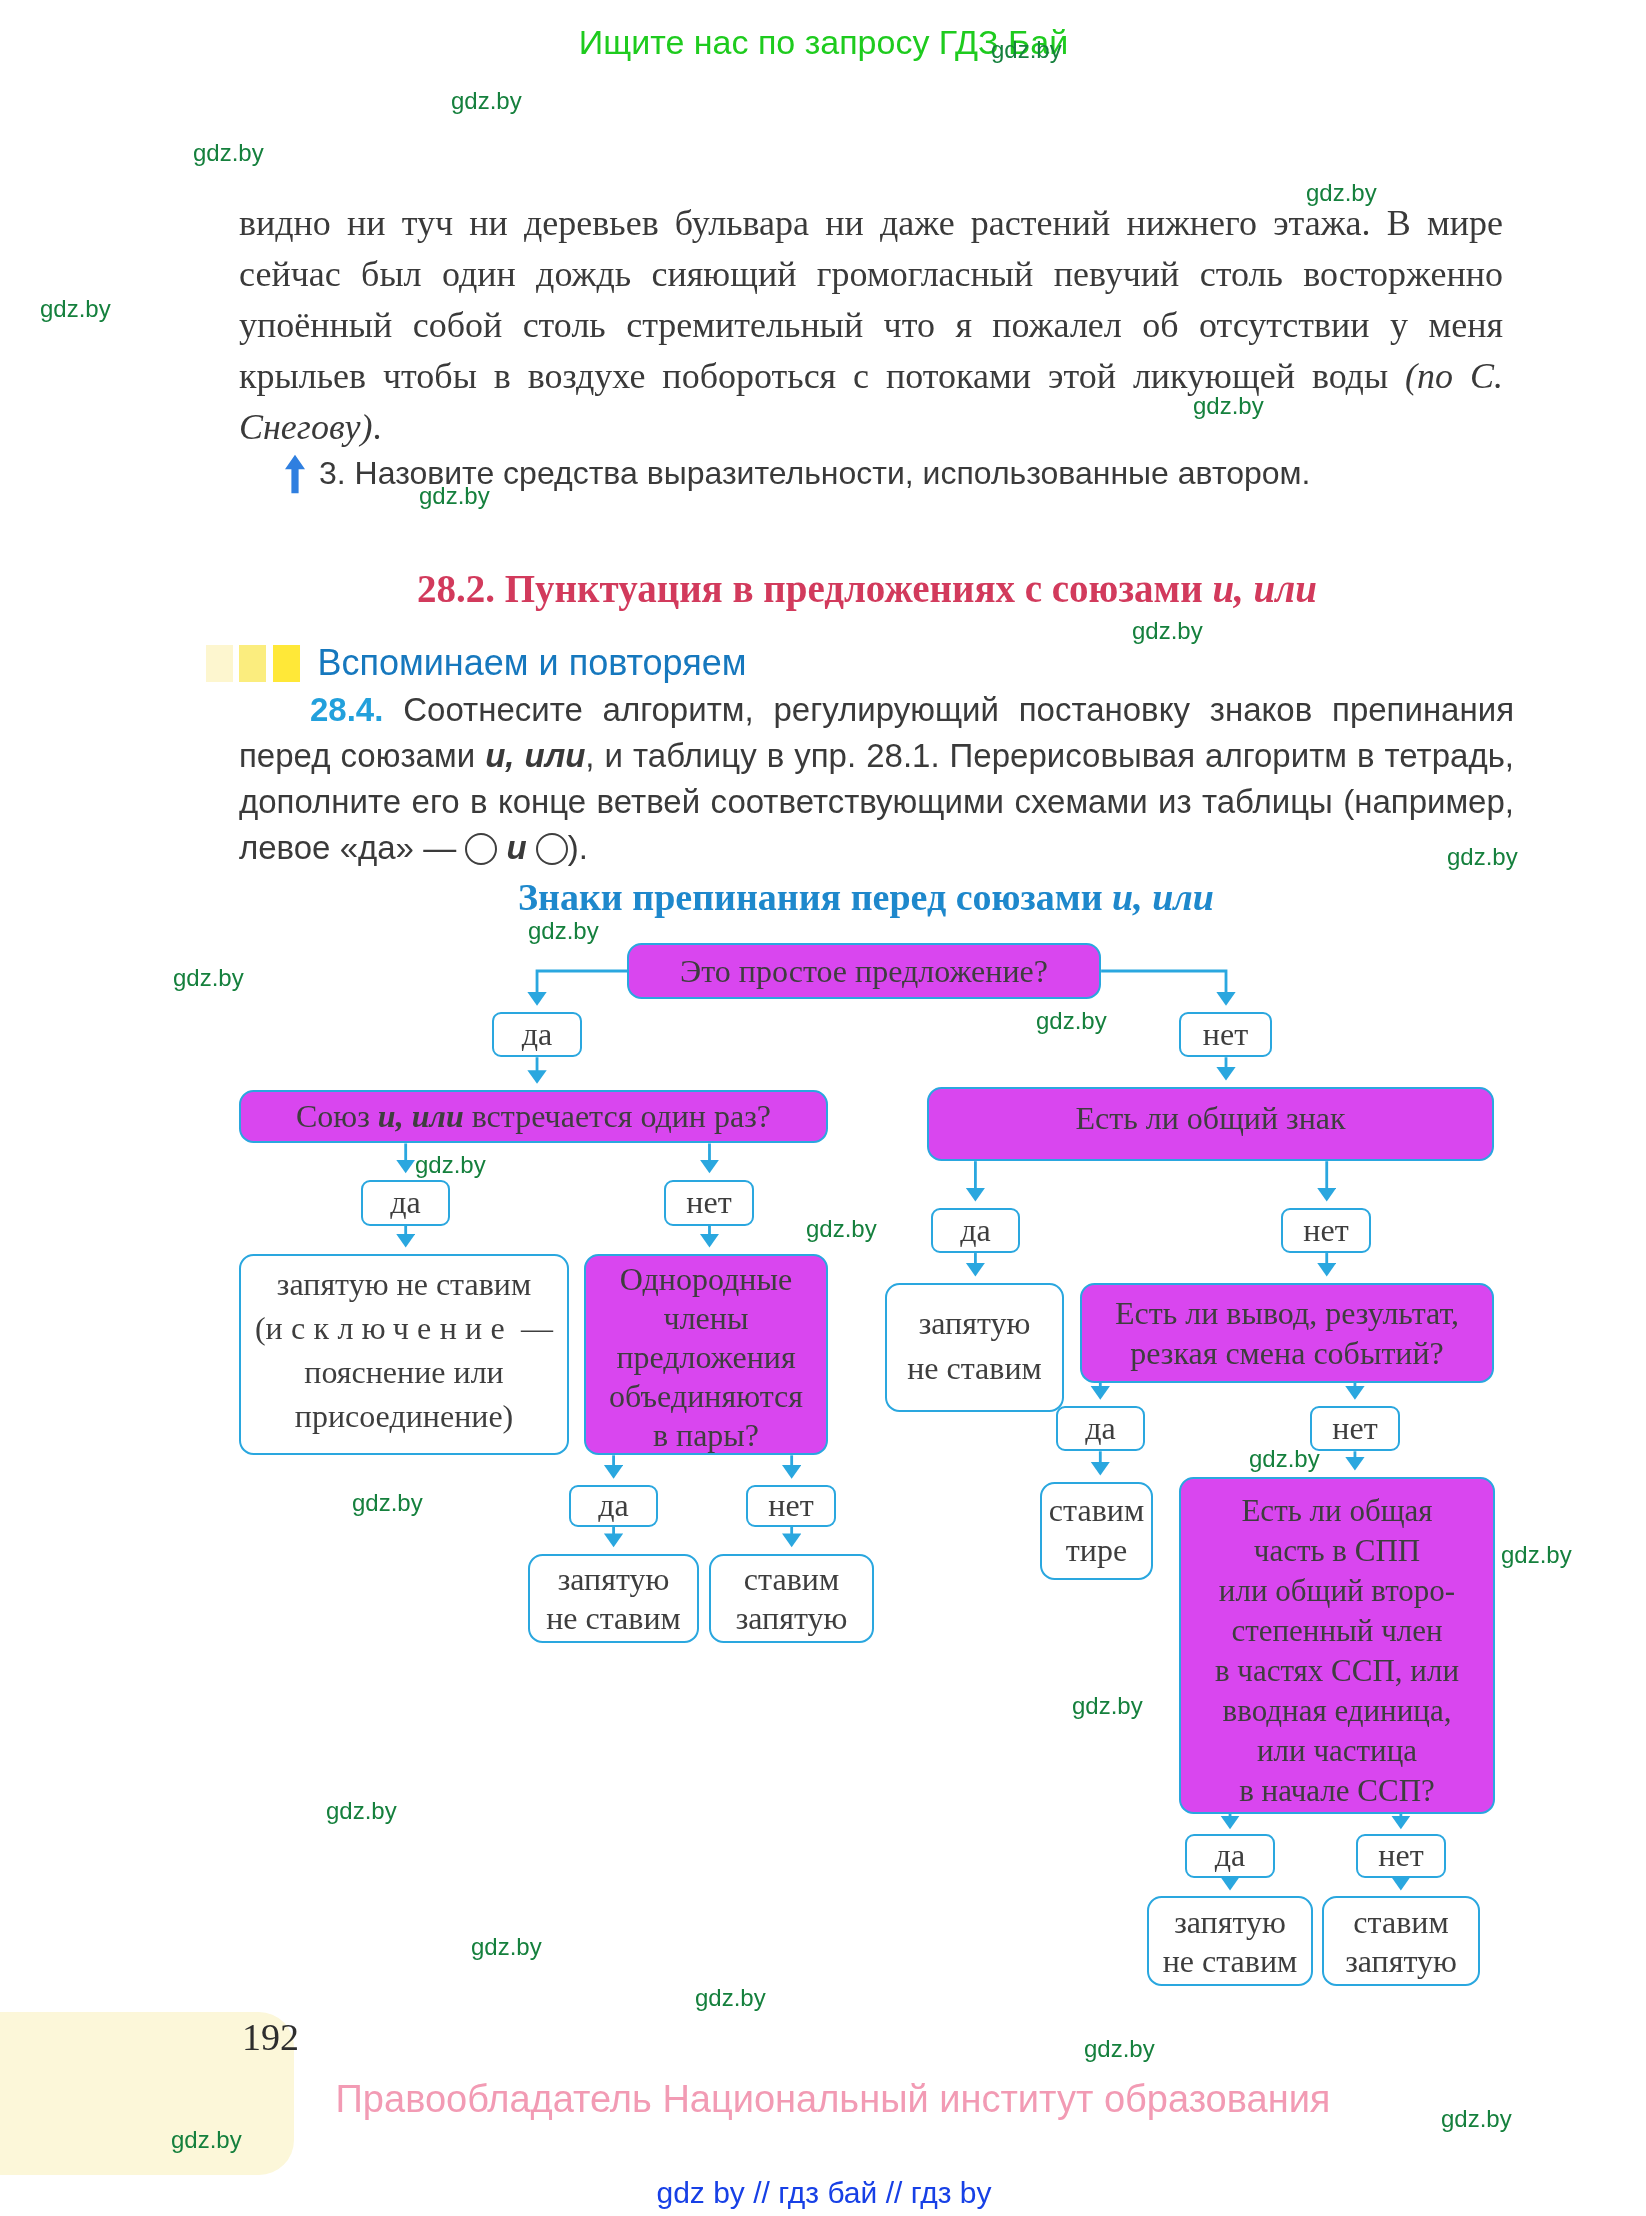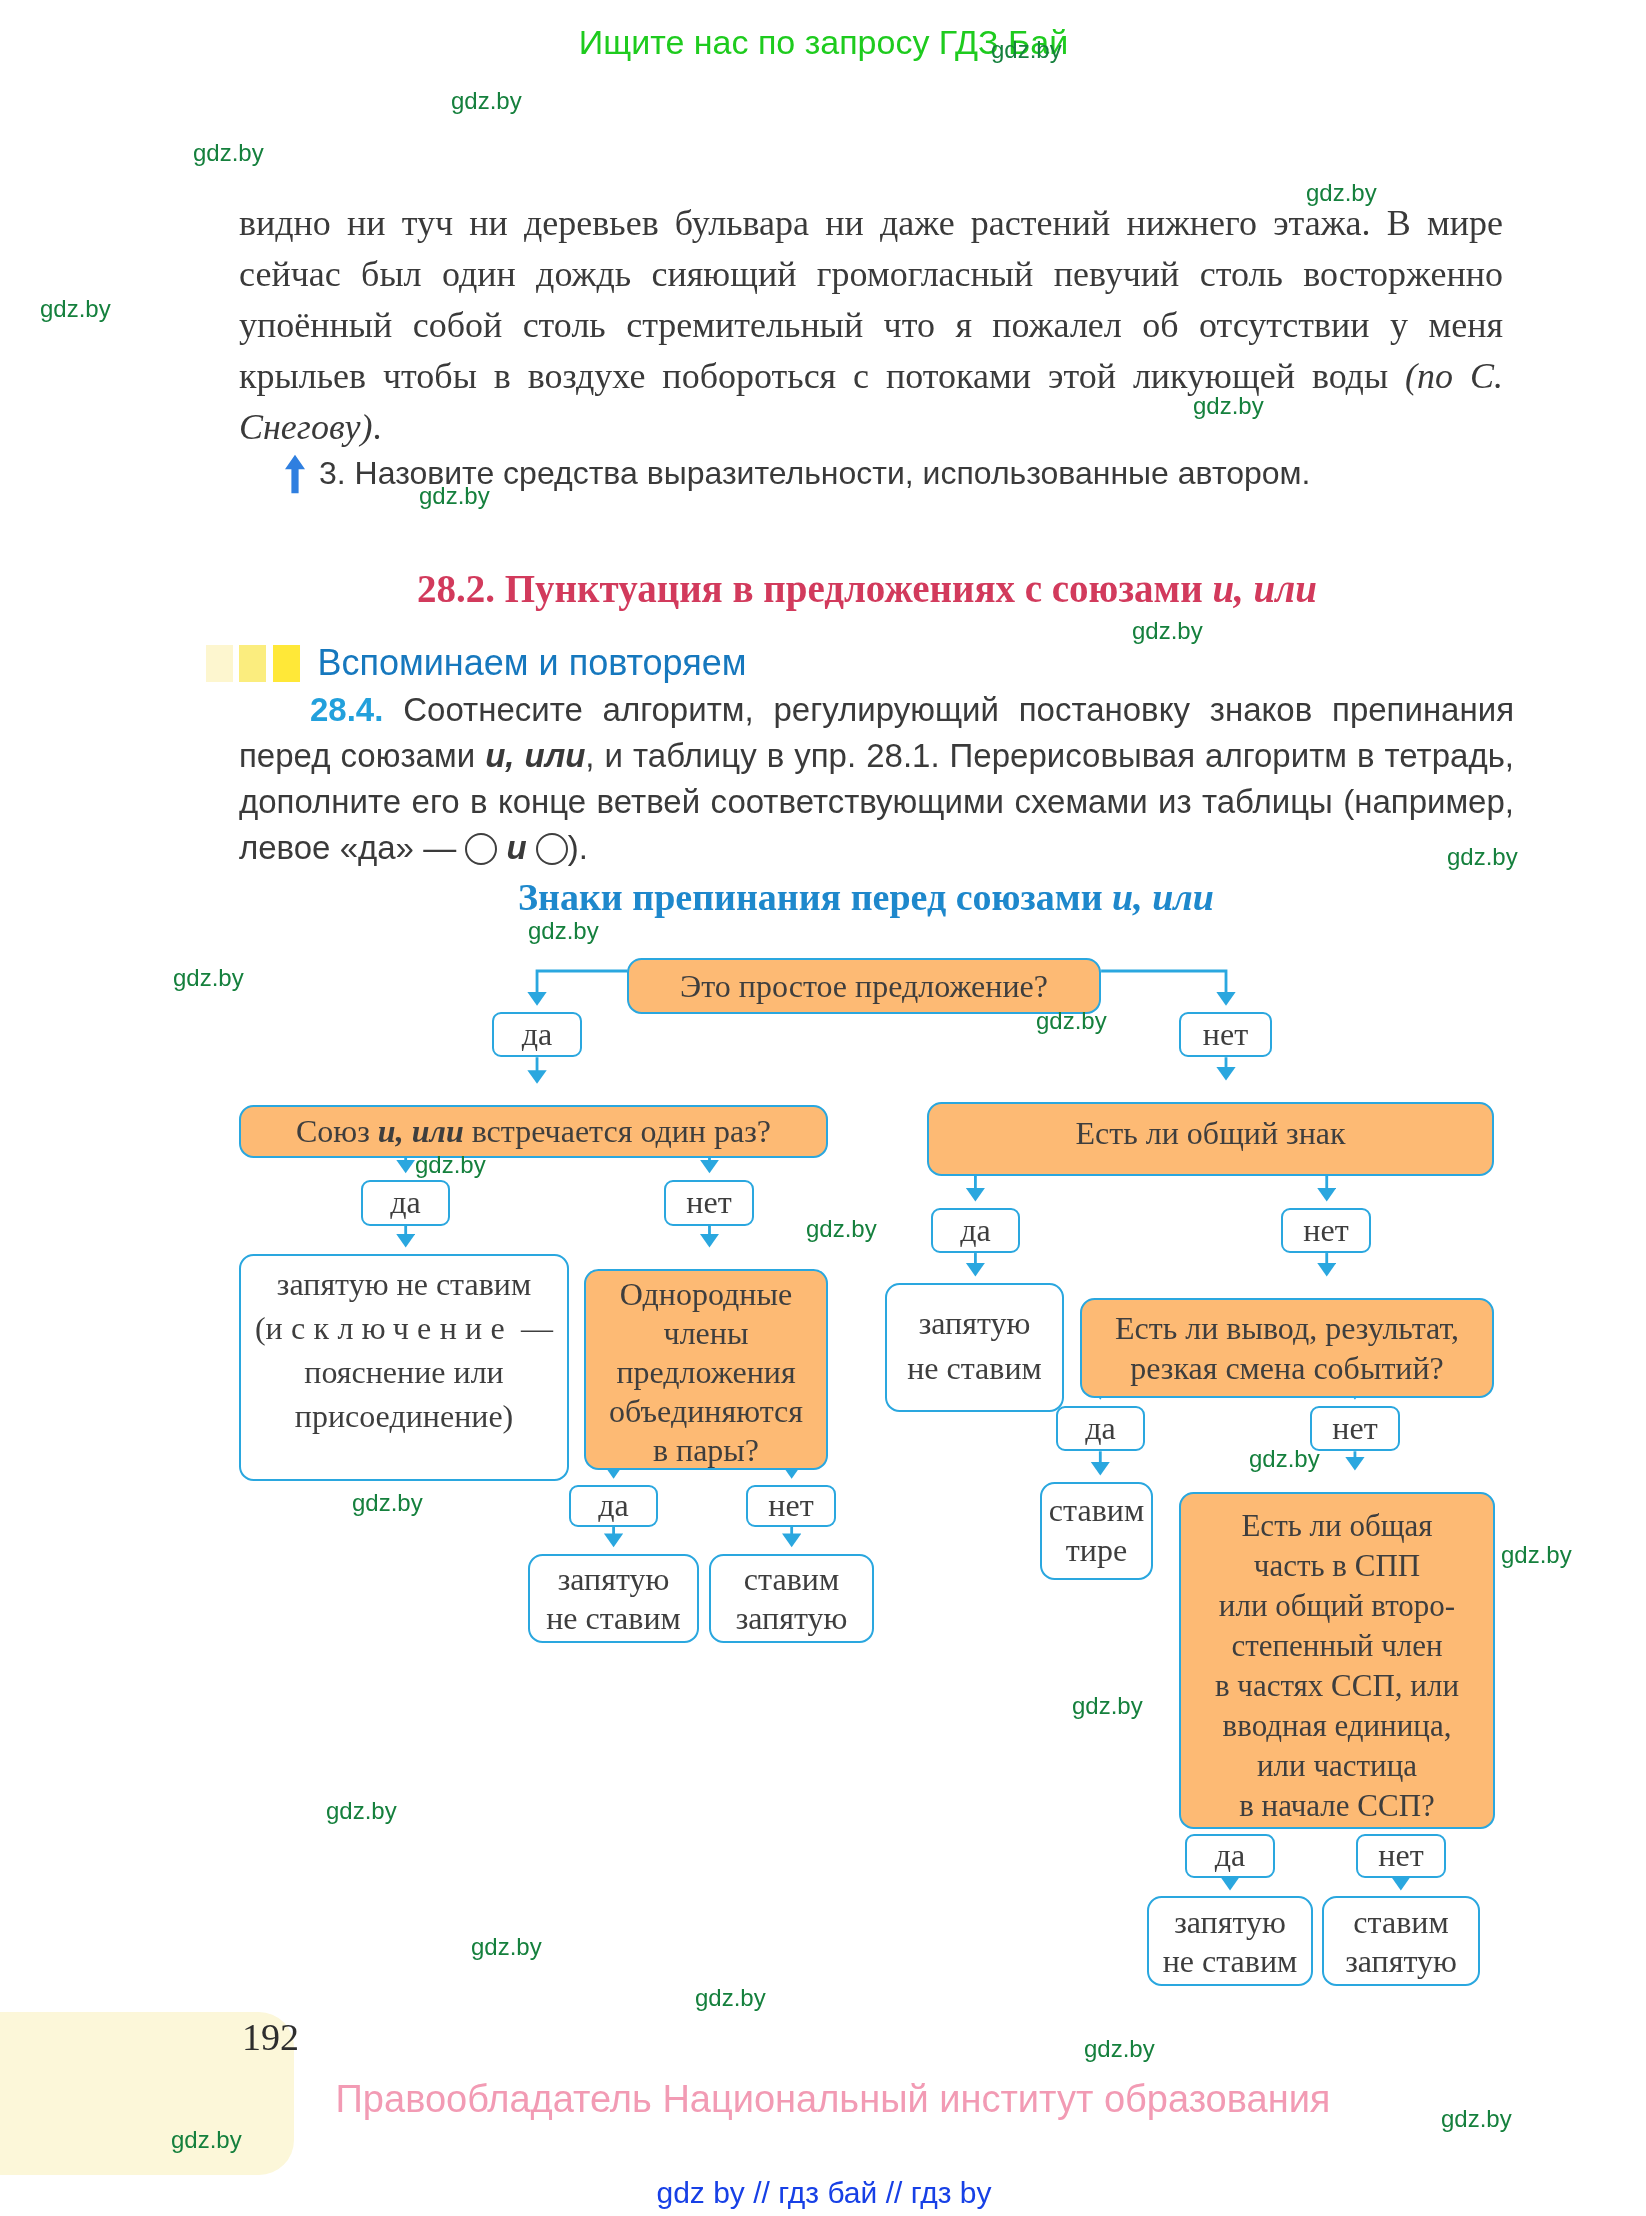--- a/index.html
+++ b/index.html
@@ -38,21 +38,21 @@
   .task284 .bi { font-weight:bold; font-style:italic; }
   .task284 .indent { display:inline-block; width:71px; }
   .circle { display:inline-block; width:32px; height:32px; border:2.4px solid #3f3f3f;
             border-radius:50%; vertical-align:-6.4px; }
   
   .fc-title { top:875px; left:866px; transform:translateX(-50%); white-space:nowrap;
               font-size:38px; font-weight:bold; color:#1e88cc; }
   .fc-title .it { font-style:italic; }
   .node { position:absolute; border:2.4px solid #2aa7df; text-align:center;
           color:#3e3e3e; font-size:32px; z-index:2; background:#fff; }
-  .q    { background:#fdba74; border-radius:14.5px;margin-top:15px; }
+  .q    { background:#d946ef; border-radius:14.5px; }
   .term { background:#ffffff; border-radius:14.5px; }
   .yn   { background:#ffffff; border-radius:9px; }
   .node .bi { font-weight:bold; font-style:italic; }
   .spaced { letter-spacing:0.26em; }
   svg.wires { position:absolute; left:0; top:0; z-index:1; }
   
   .foot-yellow { left:0; top:2012px; width:294px; height:163px; background:#fcf7d9;
                  border-radius:0 35px 35px 0; z-index:0; }
   .pageno { left:242px; top:2015px; font-size:38px; color:#2e2e2e; z-index:2; }
   .copyright { top:2078px; left:833px; transform:translateX(-50%); white-space:nowrap;
@@ -130,21 +130,21 @@
 
 <div class="node q" style="left:239px; top:1090px; width:589px; height:53px; line-height:48px;"><span>Союз </span><span class="bi">и, или</span><span> встречается один раз?</span></div>
 
 <div class="node q" style="left:927px; top:1087px; width:567px; height:74px; line-height:35px; padding-top:12px;">
   <div>Есть ли общий знак</div>
 </div>
 
 <div class="node yn" style="left:361px; top:1180px; width:89px; height:46px; line-height:41px;">да</div>
 <div class="node yn" style="left:664px; top:1180px; width:90px; height:46px; line-height:41px;">нет</div>
 
-<div class="node term" style="left:239px; top:1254px; width:330px; height:227px; line-height:44px; padding-top:6.4px;">
+<div class="node term" style="left:239px; top:1254px; width:330px; height:201px; line-height:44px; padding-top:6.4px;">
   <div>запятую не ставим</div>
   <div><span>(</span><span class="spaced">исключение</span><span> —</span></div>
   <div>пояснение или</div>
   <div>присоединение)</div>
 </div>
 
 <div class="node q" style="left:584px; top:1254px; width:244px; height:201px; line-height:39px; padding-top:4px;">
   <div>Однородные</div>
   <div>члены</div>
   <div>предложения</div>

